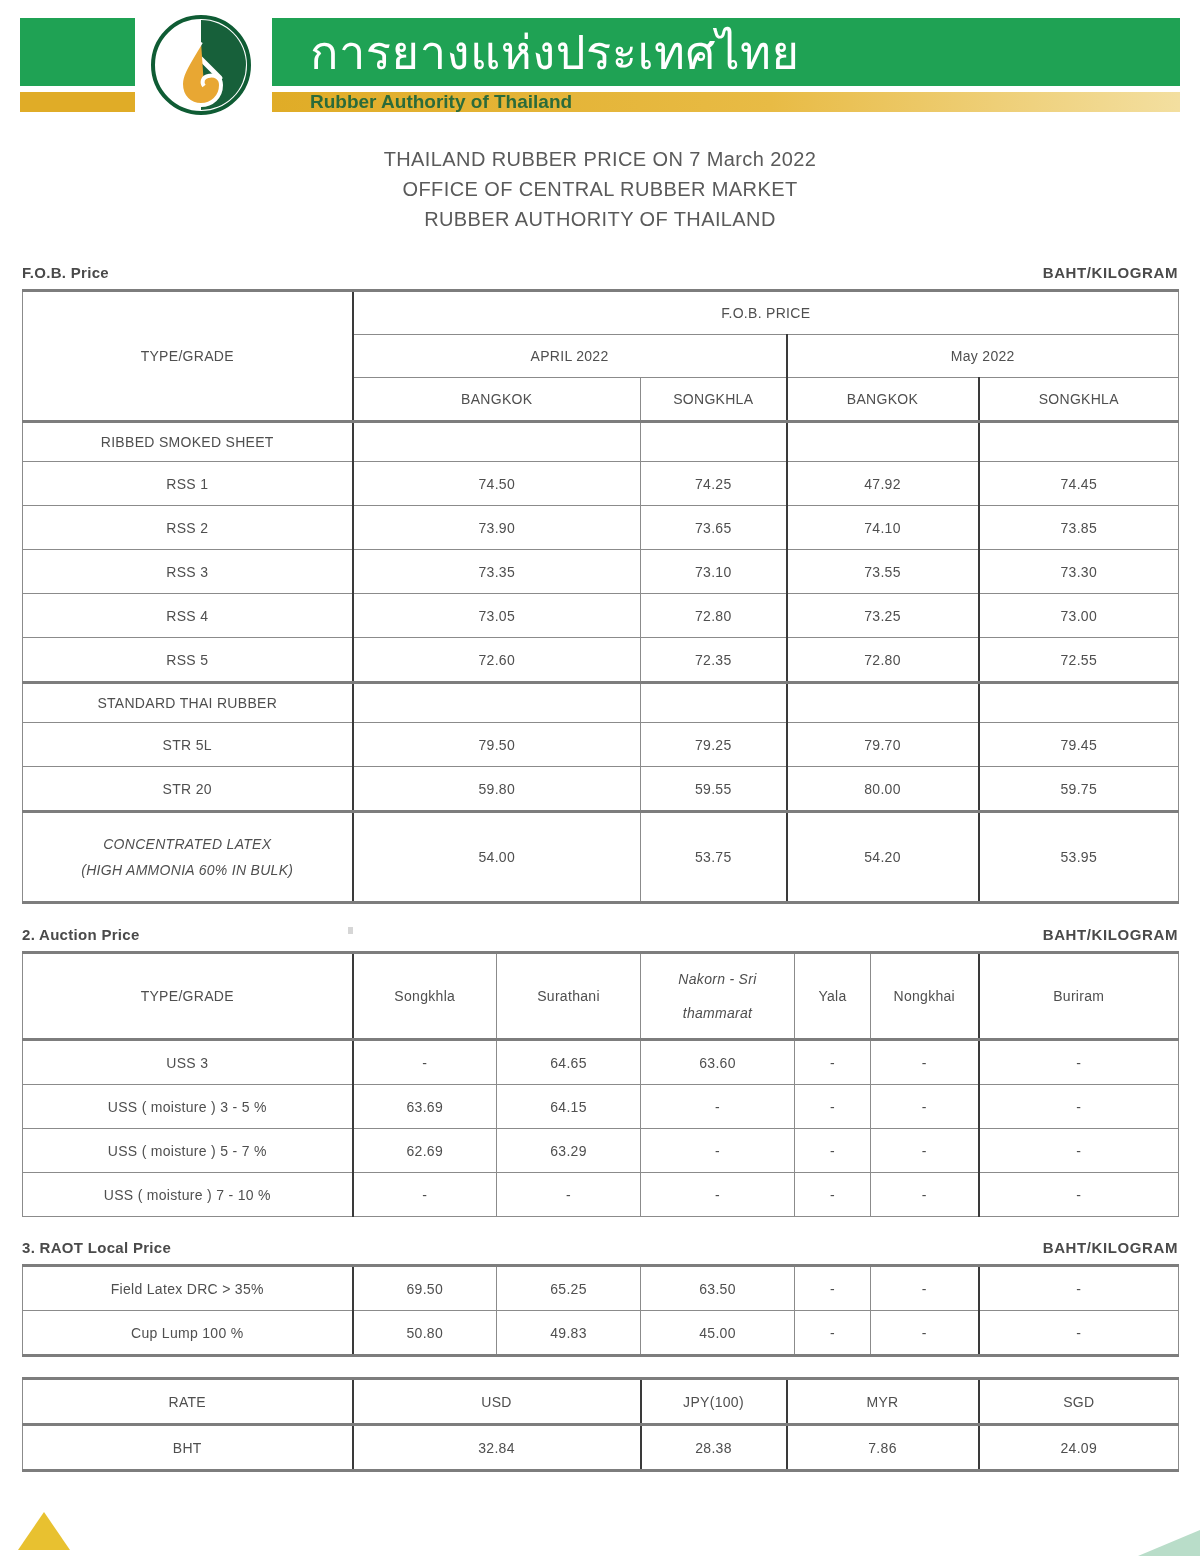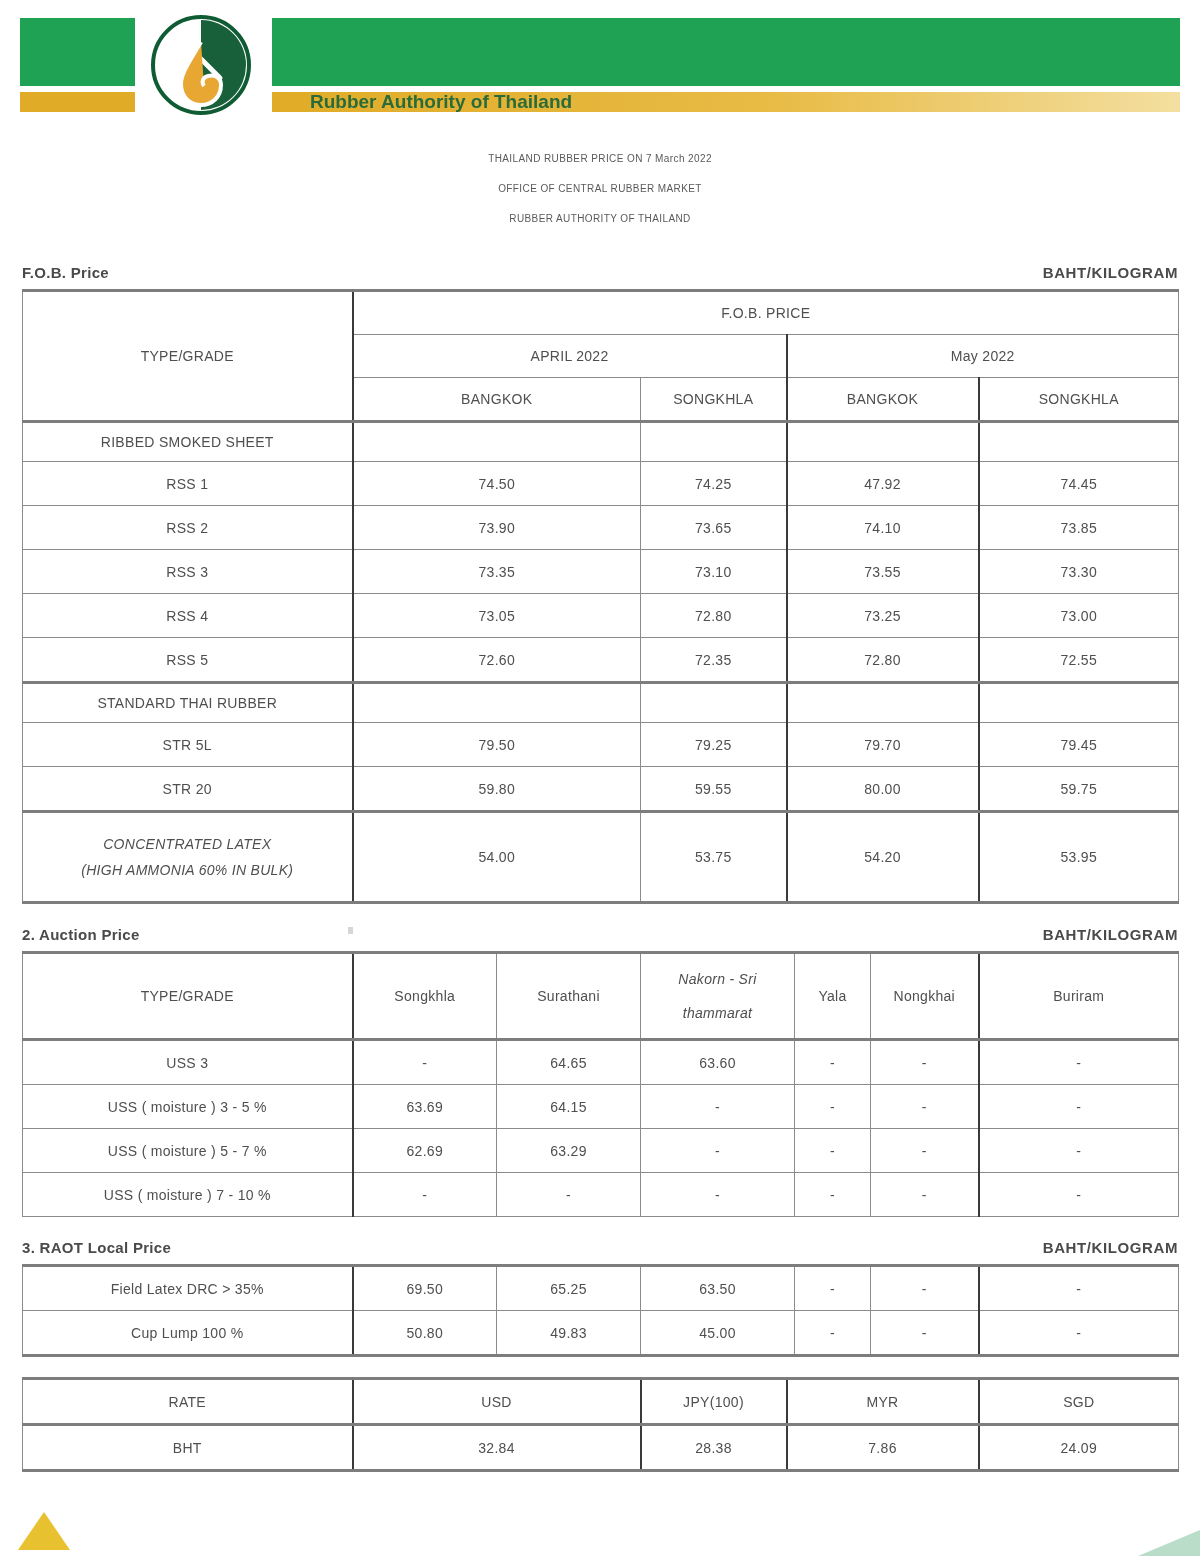--- a/index.html
+++ b/index.html
@@ -83,21 +83,21 @@
     height: 106px;
   }
 
   
   .subtitles {
     margin-top: 22px;
     text-align: center;
     color: #5a5a5a;
   }
   .subtitles div {
-    font-size: 10px;
+    font-size: 20px;
     line-height: 30px;
     letter-spacing: 0.4px;
   }
 
   
   .caption-row {
     display: flex;
     justify-content: space-between;
     align-items: flex-end;
     padding: 0 22px 0 22px;
@@ -184,20 +184,21 @@
       <path d="M53 8 A45 45 0 0 1 98 53 A45 45 0 0 1 53 98 Z" fill="#17603a"></path>
       <g stroke="#ffffff" stroke-width="5" stroke-linecap="round">
         <line x1="36" y1="30" x2="72" y2="66"></line>
         <line x1="30" y1="44" x2="66" y2="80"></line>
         <line x1="27" y1="58" x2="58" y2="89"></line>
       </g>
       <path d="M53 30 C40 52 33 62 33 72 C33 85 42 93 53 93 C64 93 73 85 73 73 C73 66 67 62 60 64 C55 65 53 70 56 74" fill="#e8a733" stroke="#ffffff" stroke-width="4" stroke-linejoin="round"></path>
     </svg>
   </div>
 
+  <div class="hdr-thai">การยางแห่งประเทศไทย</div>
   <div class="hdr-eng">Rubber Authority of Thailand</div>
 </div>
 
 <div class="subtitles">
   <div>THAILAND RUBBER PRICE ON 7 March 2022</div>
   <div>OFFICE OF CENTRAL RUBBER MARKET</div>
   <div>RUBBER AUTHORITY OF THAILAND</div>
 </div>
 
 <div class="gap-a"></div>

